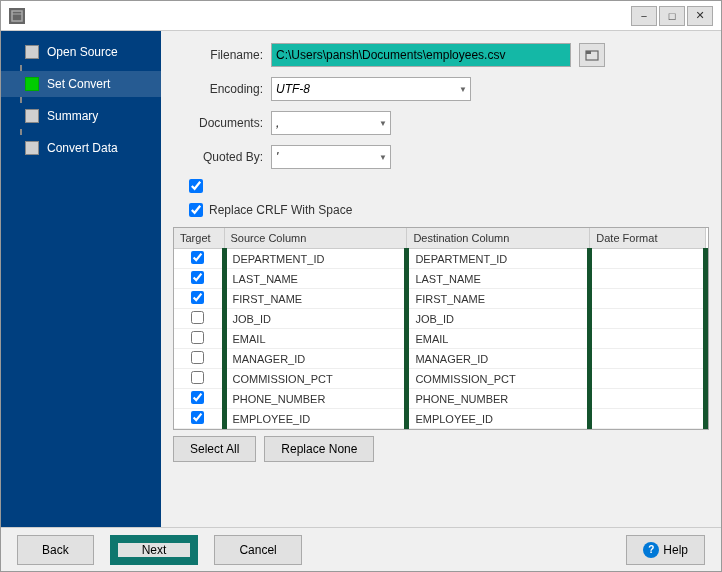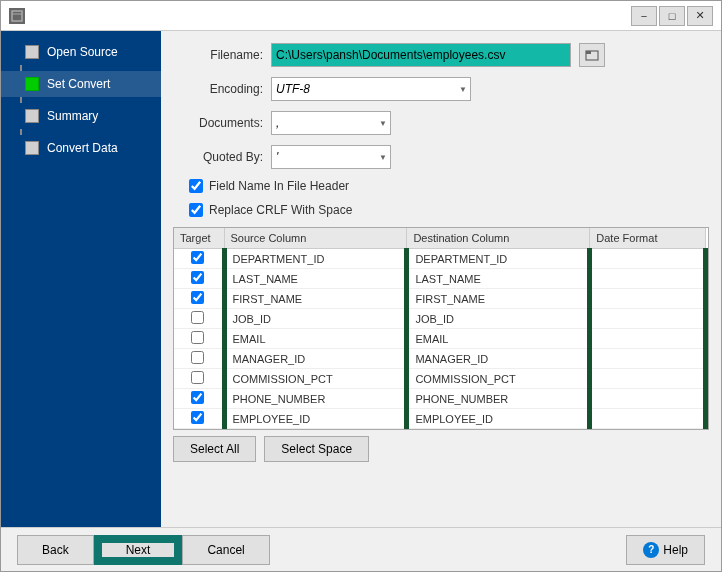--- a/index.html
+++ b/index.html
@@ -52,21 +52,21 @@
     tbody tr { border-bottom: 1px solid #eee; }
     tbody td { padding: 2px 6px; font-size: 11px; color: #333; border-right: 5px solid #14532d; }
     .include-cell { width: 50px; text-align: center; }
     .include-cell input[type=checkbox] { width: 13px; height: 13px; }
     .date-format { color: #555; }
     
     .button-row-bottom { display: flex; align-items: center; gap: 8px; padding: 6px 0 0 0; }
     .action-btn { height: 26px; padding: 0 16px; border: 1px solid #aaa; background: #e1e1e1; font-size: 12px; cursor: pointer; }
     
     .footer { height: 44px; background: #f0f0f0; border-top: 1px solid #ccc; display: flex; align-items: center; justify-content: space-between; padding: 0 16px; }
-    .footer-left { display: flex; gap: 0; align-items: center; }
+    .footer-left { display: flex; gap: 16px; align-items: center; }
     .footer-right { display: flex; gap: 8px; }
     .nav-btn { height: 30px; padding: 0 24px; border: 1px solid #aaa; background: #e1e1e1; font-size: 12px; cursor: pointer; }
     .nav-btn.primary { border: 8px solid #0f766e; background: #e1e1e1; }
     .help-btn { height: 30px; padding: 0 16px; border: 1px solid #aaa; background: #e1e1e1; font-size: 12px; cursor: pointer; display: flex; align-items: center; gap: 4px; }
     .help-icon-circle { width: 16px; height: 16px; border-radius: 50%; background: #0078d7; color: #fff; display: flex; align-items: center; justify-content: center; font-size: 10px; font-weight: bold; }
   </style>
 </head>
 <body>
 
 <div class="window">
@@ -163,21 +163,20 @@
             <option>'</option>
             <option>"</option>
             <option>None</option>
           </select>
           <span class="select-arrow">▼</span>
         </div>
       </div>
 
       <div class="checkbox-row">
         <input type="checkbox" id="fieldNameCb" checked="" style="">
-        <label for="fieldNameCb">Field Name In File Header</label>
       </div>
       <div class="checkbox-row">
         <input type="checkbox" id="replaceCRLFCb" checked="" style="">
         <label for="replaceCRLFCb">Replace CRLF With Space</label>
       </div>
 
       <div class="columns-map-section">
         <div class="table-container">
           <table>
             <thead>
@@ -260,21 +259,21 @@
     <td>EMPLOYEE_ID</td>
     <td>EMPLOYEE_ID</td>
     <td class="date-format"></td>
   </tr>
               </tbody>
           </table>
         </div>
 
         <div class="button-row-bottom">
           <button class="action-btn">Select All</button>
-          <button class="action-btn">Select Space</button>
+          <button class="action-btn">Replace None</button>
         </div>
       </div>
     </div>
   </div>
 
   <div class="footer">
     <div class="footer-left">
       <button class="nav-btn">Back</button>
       <button class="nav-btn primary">Next</button>
       <button class="nav-btn">Cancel</button>

